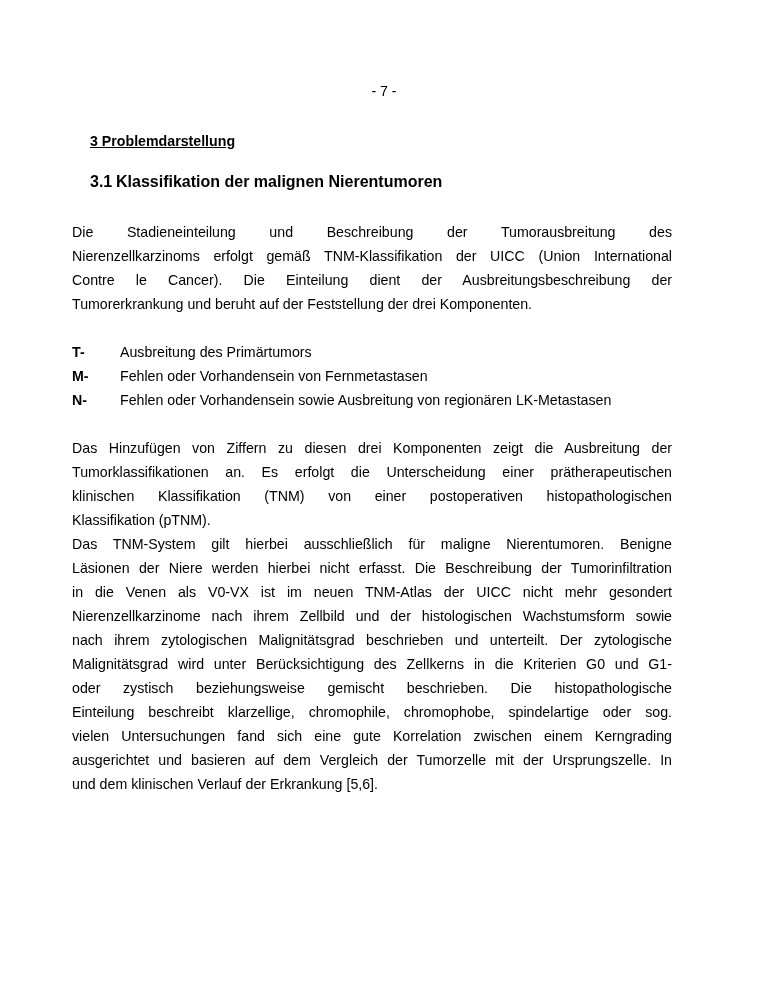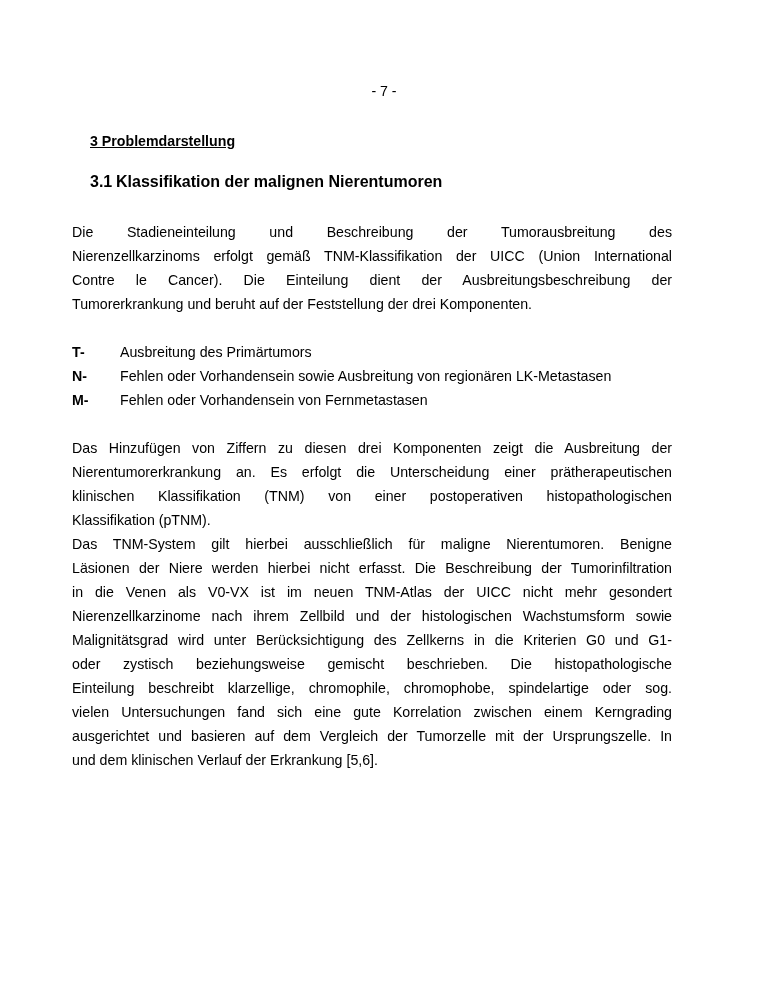--- a/index.html
+++ b/index.html
@@ -31,35 +31,36 @@
   <div class="line">Nierenzellkarzinoms erfolgt gemäß TNM-Klassifikation der UICC (Union International</div>
   <div class="line">Contre le Cancer). Die Einteilung dient der Ausbreitungsbeschreibung der</div>
   <div class="line last">Tumorerkrankung und beruht auf der Feststellung der drei Komponenten.</div>
 </div>
 
 <div class="block" style="top:340px;">
   <div class="tnm-row">
     <span class="tnm-key">T-</span><span>Ausbreitung des Primärtumors</span>
   </div>
   <div class="tnm-row">
-    <span class="tnm-key">N-</span><span>Fehlen oder Vorhandensein sowie Ausbreitung von regionären LK-Metastasen</span>
+    <span class="tnm-key">M-</span><span>Fehlen oder Vorhandensein von Fernmetastasen</span>
   </div>
   <div class="tnm-row">
-    <span class="tnm-key">M-</span><span>Fehlen oder Vorhandensein von Fernmetastasen</span>
+    <span class="tnm-key">N-</span><span>Fehlen oder Vorhandensein sowie Ausbreitung von regionären LK-Metastasen</span>
   </div>
 </div>
 
 <div class="block" style="top:436px;">
   <div class="line">Das Hinzufügen von Ziffern zu diesen drei Komponenten zeigt die Ausbreitung der</div>
-  <div class="line">Nierentumorerkrankung an. Es erfolgt die Unterscheidung einer prätherapeutischen</div>
+  <div class="line">Tumorklassifikationen an. Es erfolgt die Unterscheidung einer prätherapeutischen</div>
   <div class="line">klinischen Klassifikation (TNM) von einer postoperativen histopathologischen</div>
   <div class="line last">Klassifikation (pTNM).</div>
   <div class="line">Das TNM-System gilt hierbei ausschließlich für maligne Nierentumoren. Benigne</div>
   <div class="line">Läsionen der Niere werden hierbei nicht erfasst. Die Beschreibung der Tumorinfiltration</div>
   <div class="line">in die Venen als V0-VX ist im neuen TNM-Atlas der UICC nicht mehr gesondert</div>
   <div class="line">Nierenzellkarzinome nach ihrem Zellbild und der histologischen Wachstumsform sowie</div>
+  <div class="line">nach ihrem zytologischen Malignitätsgrad beschrieben und unterteilt. Der zytologische</div>
   <div class="line">Malignitätsgrad wird unter Berücksichtigung des Zellkerns  in die Kriterien G0 und G1-</div>
   <div class="line">oder zystisch beziehungsweise gemischt beschrieben. Die histopathologische</div>
   <div class="line">Einteilung beschreibt klarzellige, chromophile, chromophobe, spindelartige oder sog.</div>
   <div class="line">vielen Untersuchungen fand sich eine gute Korrelation zwischen einem Kerngrading</div>
   <div class="line">ausgerichtet und basieren auf dem Vergleich der Tumorzelle mit der Ursprungszelle. In</div>
   <div class="line last">und dem klinischen Verlauf der Erkrankung [5,6].</div>
 </div>
 
 </body></html>

